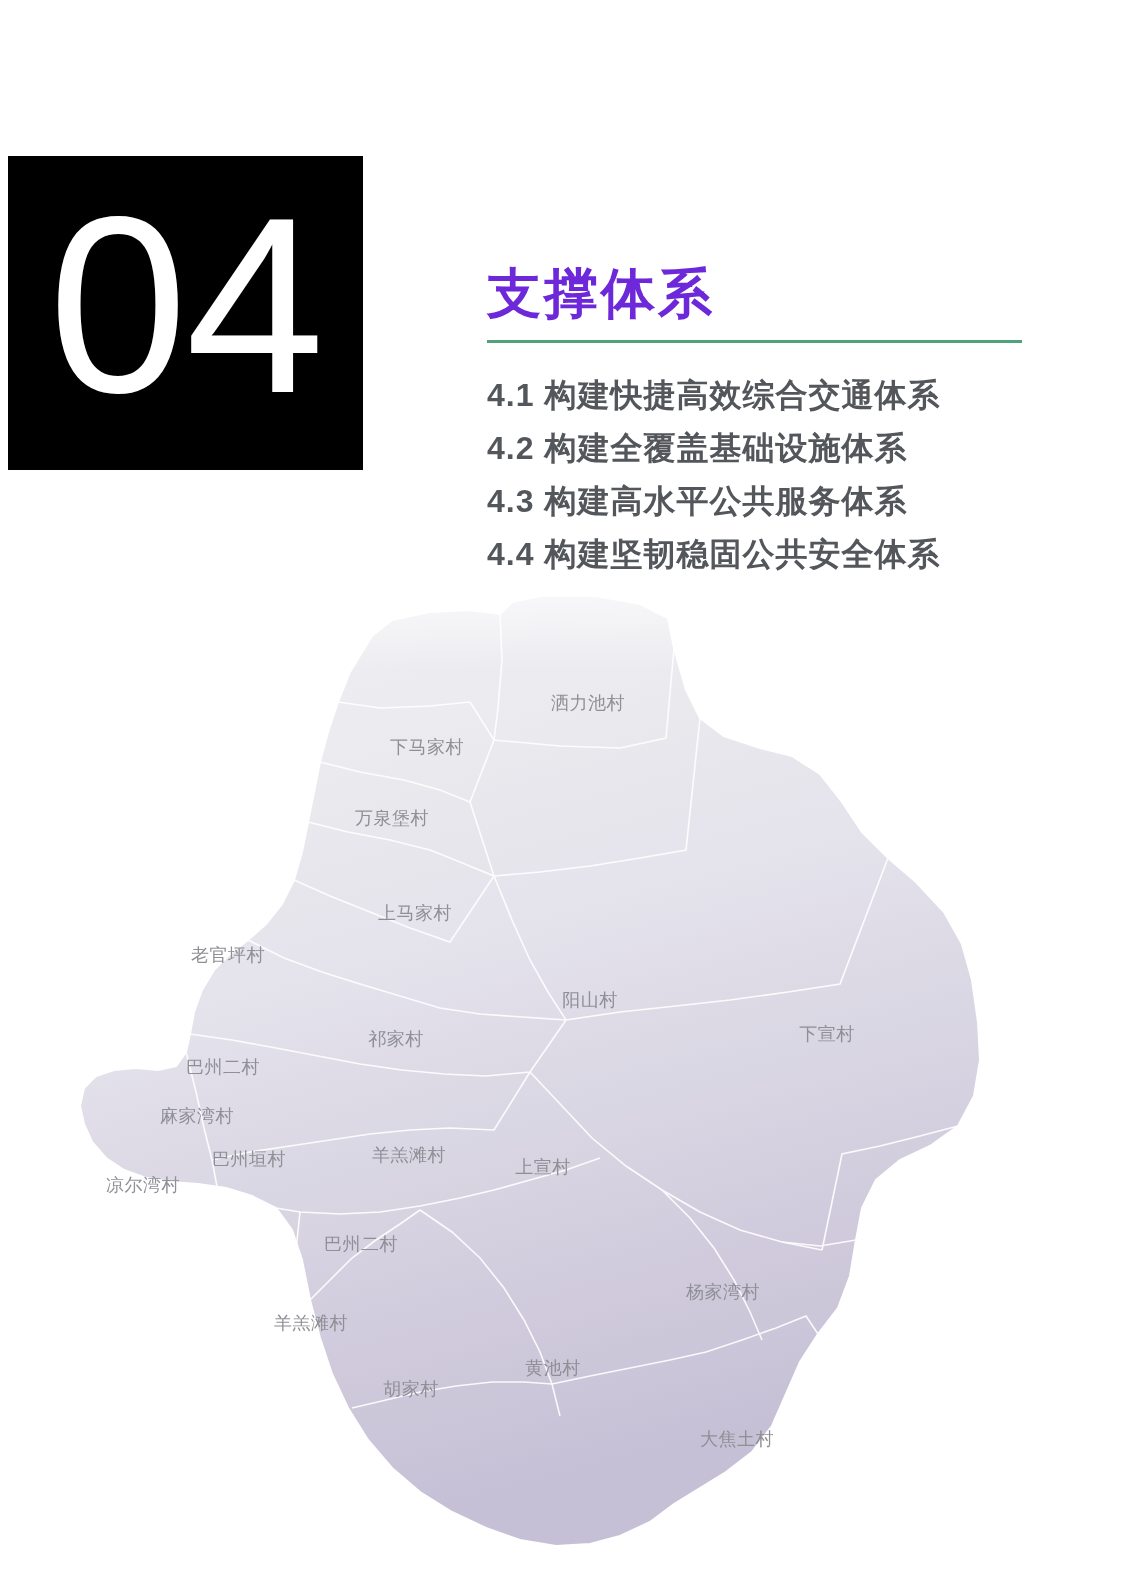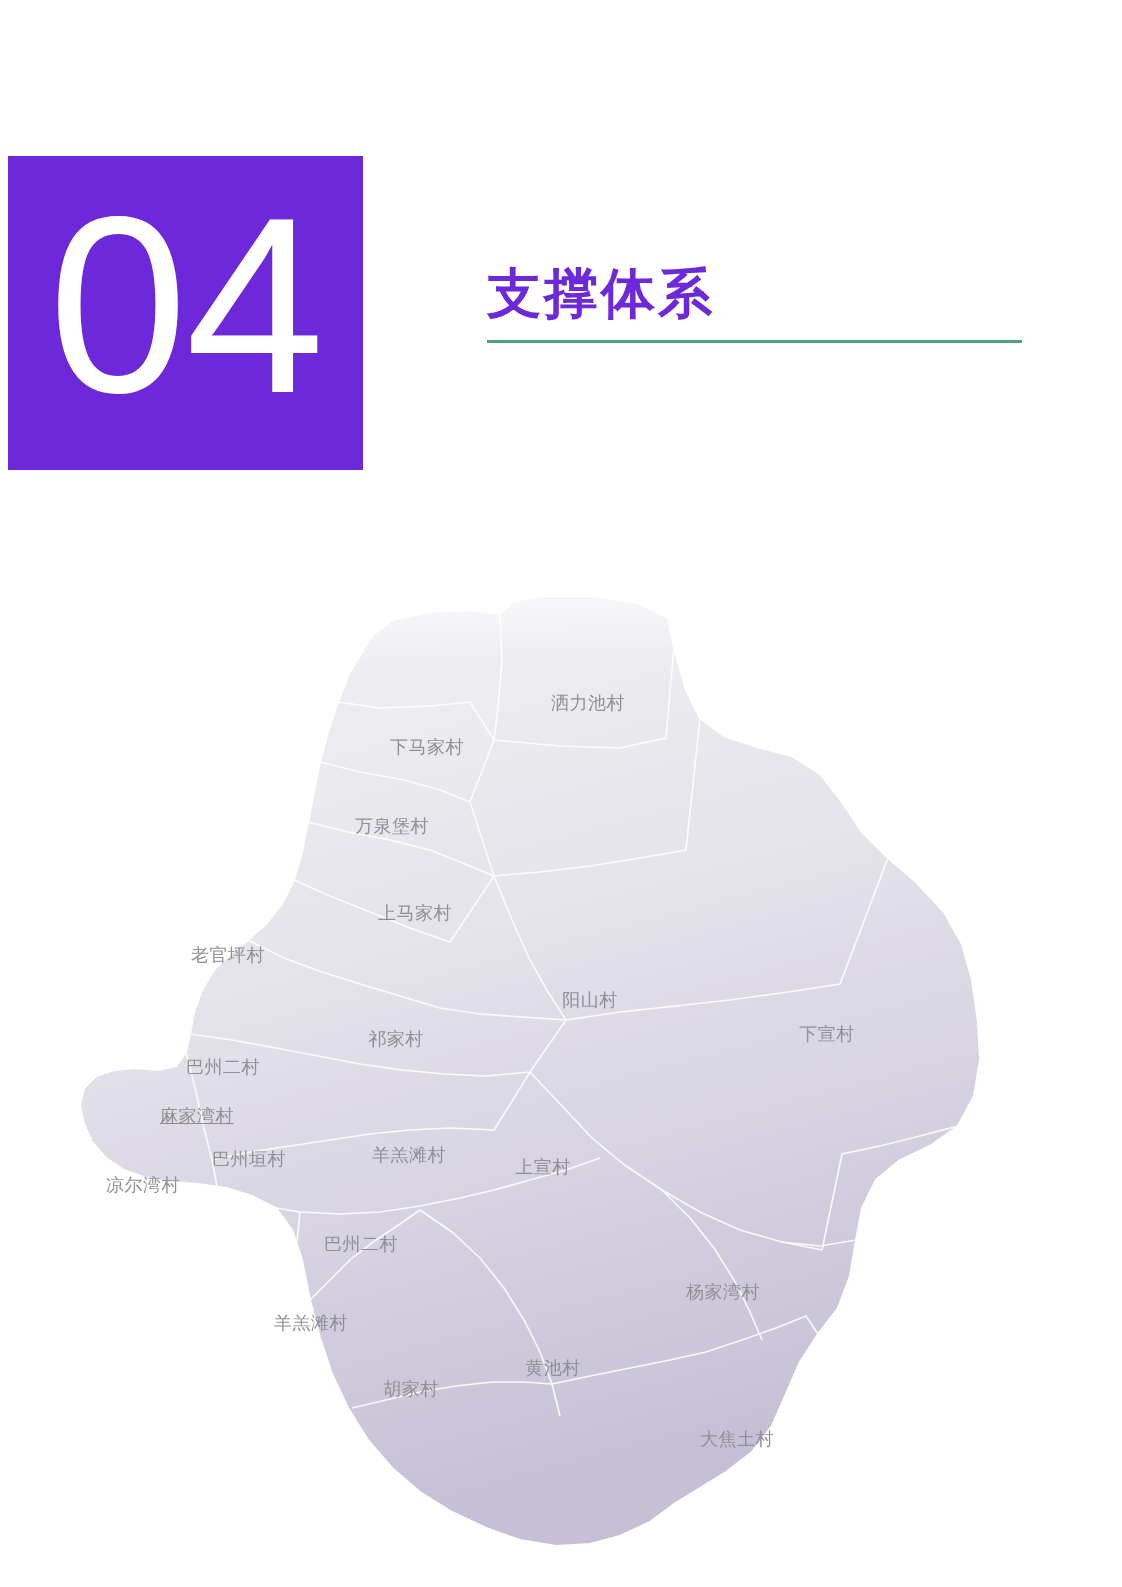--- a/index.html
+++ b/index.html
@@ -47,21 +47,21 @@
     letter-spacing: 0.5px;
   }
 
   
   .num-box {
     position: absolute;
     left: 8px;
     top: 156px;
     width: 355px;
     height: 314px;
-    background: #6d28d9;
+    background: #000000;
     display: flex;
     align-items: center;
     justify-content: center;
   }
   .num-box .num {
     font-family: "Liberation Sans", sans-serif;
     font-size: 250px;
     line-height: 250px;
     font-weight: 400;
     color: #ffffff;
@@ -161,42 +161,56 @@
           <path d="M856,700 L820,706 L782,702"></path>
           <path d="M958,586 L920,596 L880,606 L842,614 L822,710"></path>
         </g>
       </g>
 
       <rect x="0" y="0" width="1122" height="130" fill="url(#fadeTop)"></rect>
     </svg>
 
     <div class="map-label" style="left:588px; top:163px;">洒力池村</div>
     <div class="map-label" style="left:427px; top:207px;">下马家村</div>
-    <div class="map-label" style="left:392px; top:286px;">万泉堡村</div>
+    <div class="map-label" style="left:392px; top:278px;">万泉堡村</div>
     <div class="map-label" style="left:415px; top:373px;">上马家村</div>
     <div class="map-label" style="left:228px; top:415px;">老官坪村</div>
     <div class="map-label" style="left:590px; top:460px;">阳山村</div>
     <div class="map-label" style="left:396px; top:499px;">祁家村</div>
     <div class="map-label" style="left:827px; top:494px;">下宣村</div>
     <div class="map-label" style="left:223px; top:527px;">巴州二村</div>
-    <div class="map-label" style="left:197px; top:576px;text-decoration:underline;">麻家湾村</div>
+    <div class="map-label" style="left:197px; top:576px;">麻家湾村</div>
     <div class="map-label" style="left:249px; top:619px;">巴州垣村</div>
     <div class="map-label" style="left:409px; top:615px;">羊羔滩村</div>
     <div class="map-label" style="left:543px; top:627px;">上宣村</div>
     <div class="map-label" style="left:143px; top:645px;">凉尔湾村</div>
     <div class="map-label" style="left:361px; top:704px;">巴州二村</div>
     <div class="map-label" style="left:723px; top:752px;text-align:center;">杨家湾村</div>
     <div class="map-label" style="left:311px; top:783px;">羊羔滩村</div>
     <div class="map-label" style="left:553px; top:828px;">黄池村</div>
     <div class="map-label" style="left:411px; top:849px;font-family:Liberation Mono, monospace;">胡家村</div>
     <div class="map-label" style="left:737px; top:899px;">大焦土村</div>
   </div>
 
   <div class="num-box">
     <div class="num">04</div>
   </div>
 
   <div class="title-block">
     <div class="main-title">支撑体系</div>
     <div class="rule"></div>
+    <div class="toc">
+      <div class="toc-item">
+        <span class="no">4.1</span><span>构建快捷高效综合交通体系</span>
+      </div>
+      <div class="toc-item">
+        <span class="no">4.2</span><span>构建全覆盖基础设施体系</span>
+      </div>
+      <div class="toc-item">
+        <span class="no">4.3</span><span>构建高水平公共服务体系</span>
+      </div>
+      <div class="toc-item">
+        <span class="no">4.4</span><span>构建坚韧稳固公共安全体系</span>
+      </div>
+    </div>
   </div>
 
 </div>
 
 </body></html>

